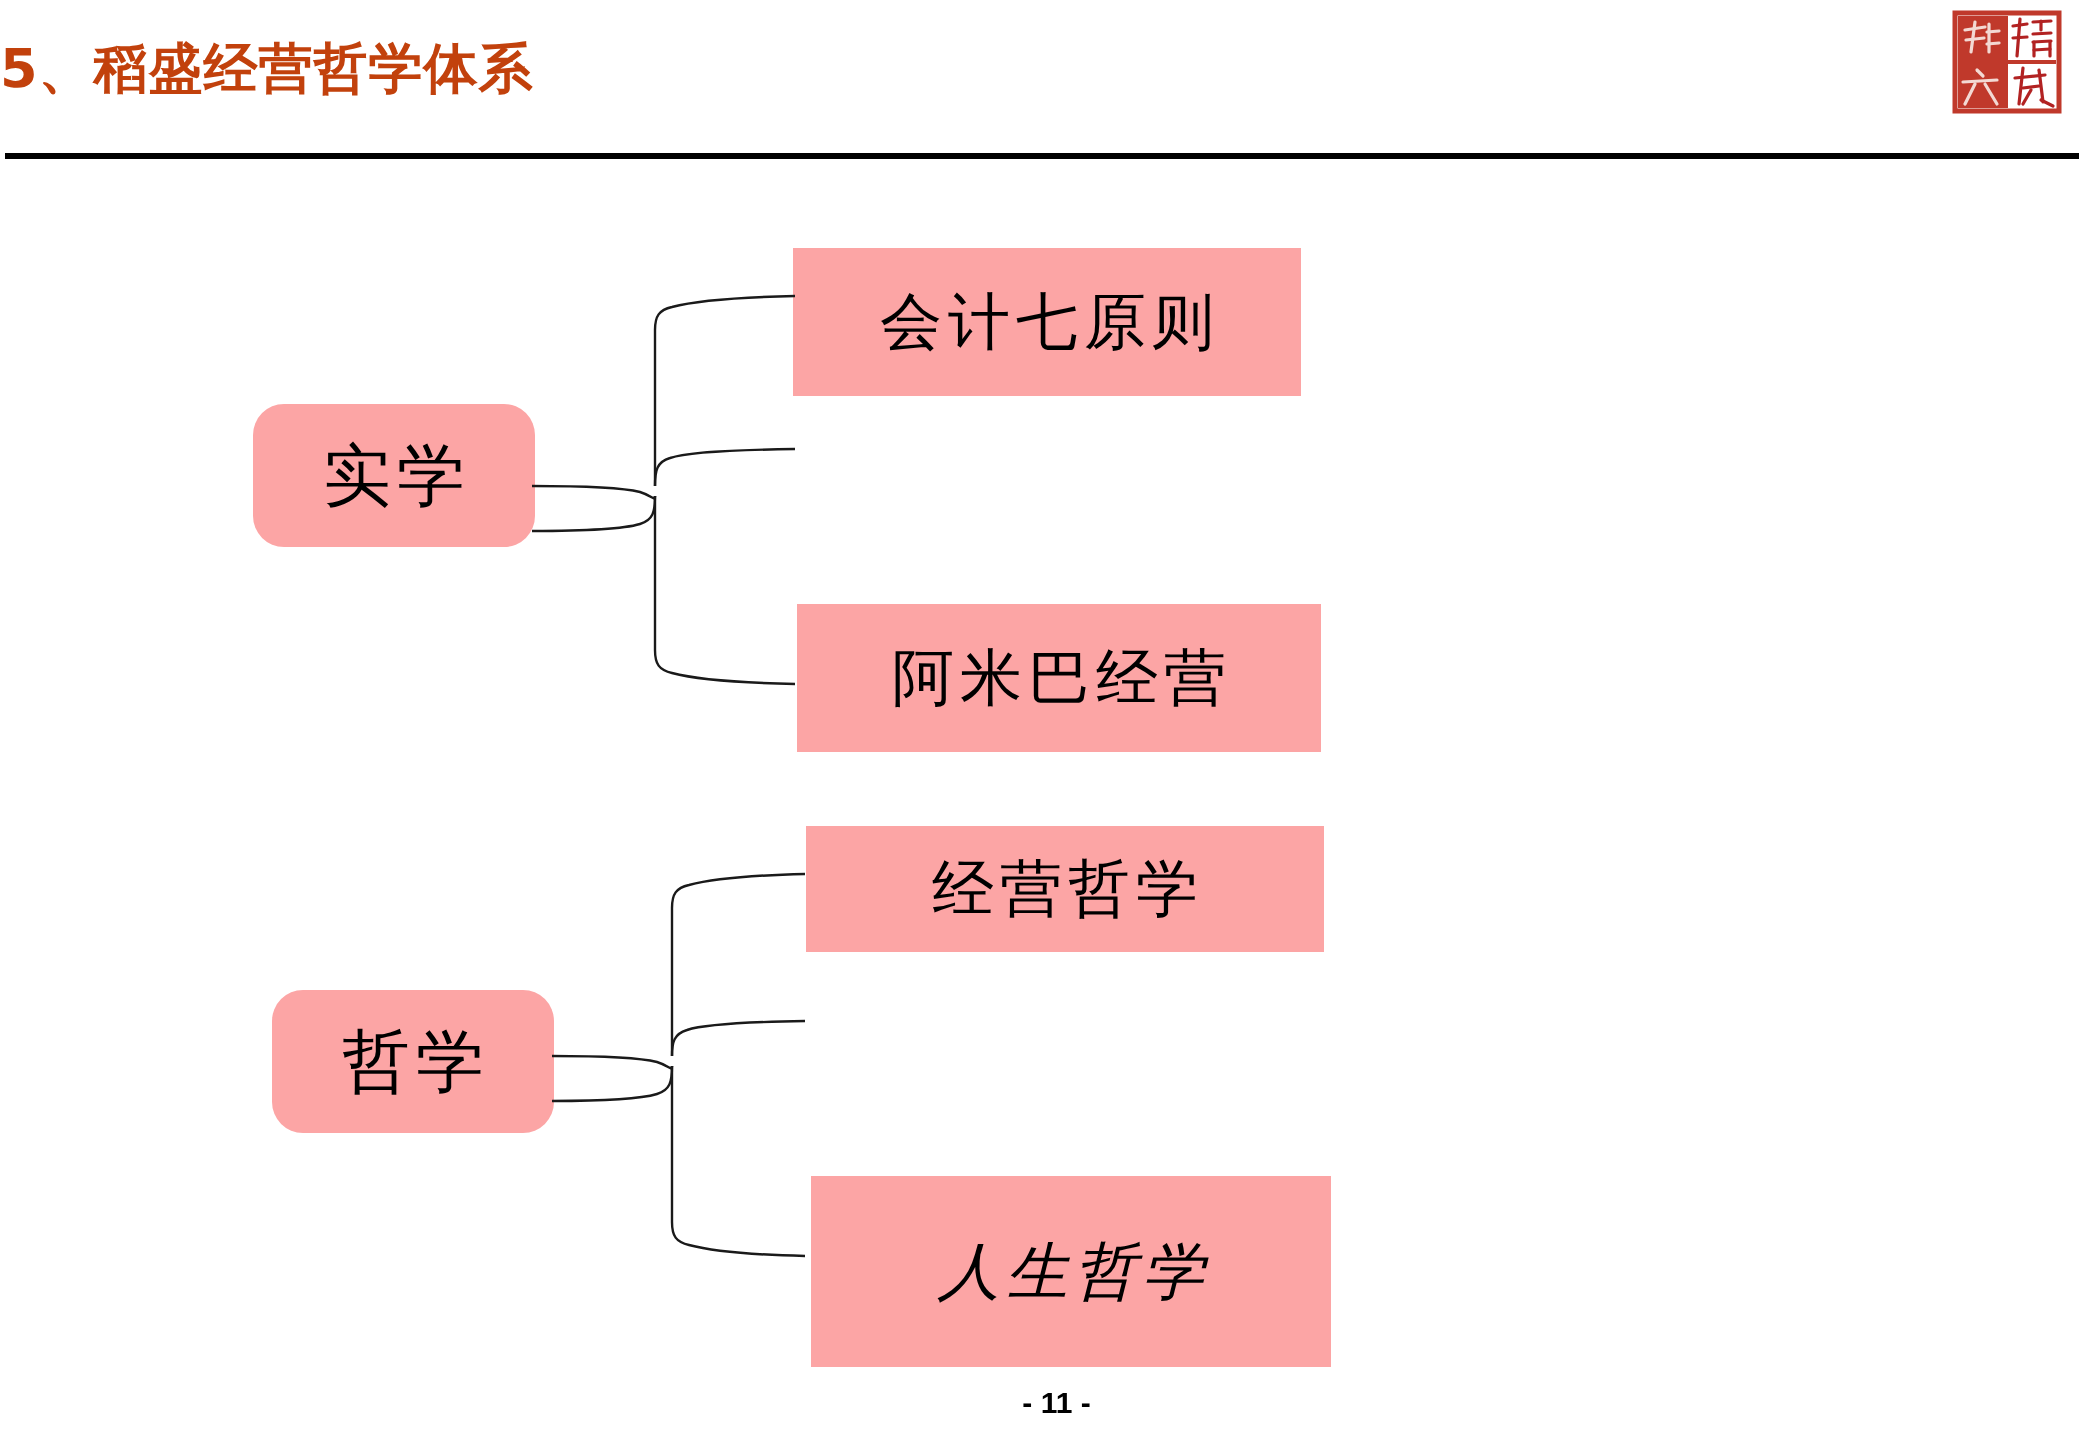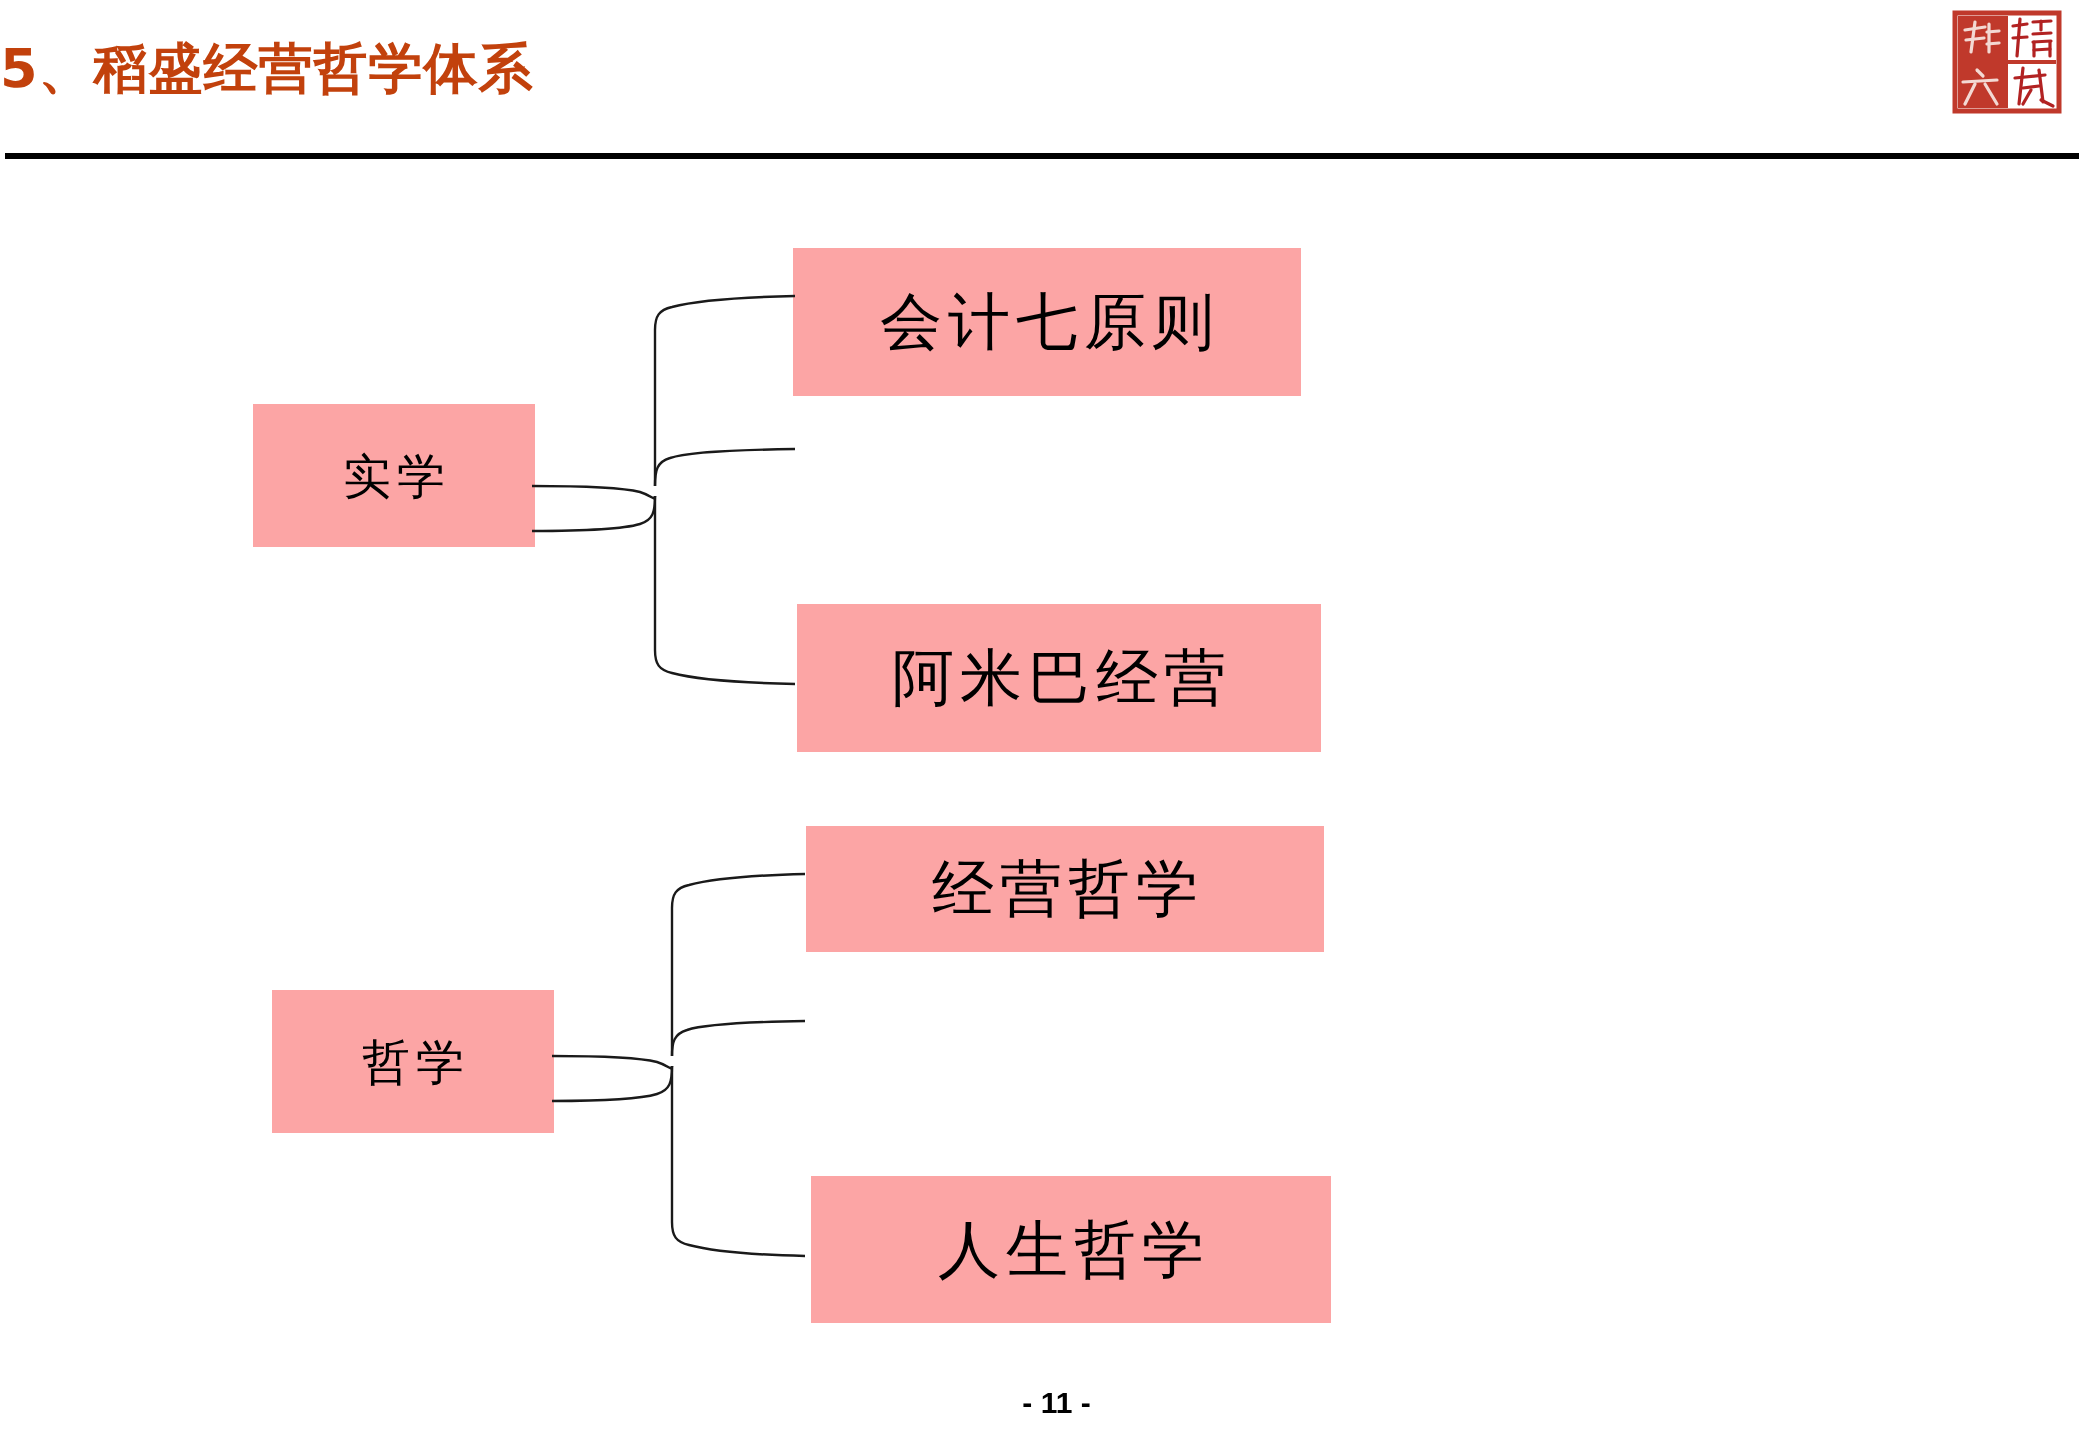--- a/index.html
+++ b/index.html
@@ -61,28 +61,28 @@
     font-family: "DejaVu Serif", "Liberation Serif", serif;
     font-size: 62px;
     line-height: 1;
     display: flex;
     align-items: center;
     justify-content: center;
     letter-spacing: 6px;
     text-indent: 6px;
     box-sizing: border-box;
   }
-  .node.parent { font-size: 48px; }
+  .node.parent { font-size: 68px; border-radius: 31px; }
 
   #node-shixue      { left: 253px;  top: 404px;  width: 282px;  height: 143px; }
   #node-kuaiji      { left: 793px;  top: 248px;  width: 508px;  height: 148px; }
   #node-amiba       { left: 797px;  top: 604px;  width: 524px;  height: 148px; }
   #node-zhexue      { left: 272px;  top: 990px;  width: 282px;  height: 143px; }
   #node-jingying    { left: 806px;  top: 826px;  width: 518px;  height: 126px; }
-  #node-rensheng    { left: 811px;  top: 1176px; width: 520px;  height: 147px; }
+  #node-rensheng    { left: 811px;  top: 1176px; width: 520px;  height: 191px; font-style: italic; }
 
   
   .brace {
     position: absolute;
     overflow: visible;
   }
   #brace-top    { left: 520px; top: 280px;  width: 300px; height: 420px; }
   #brace-bottom { left: 540px; top: 860px;  width: 300px; height: 410px; }
   .brace path {
     fill: none;

